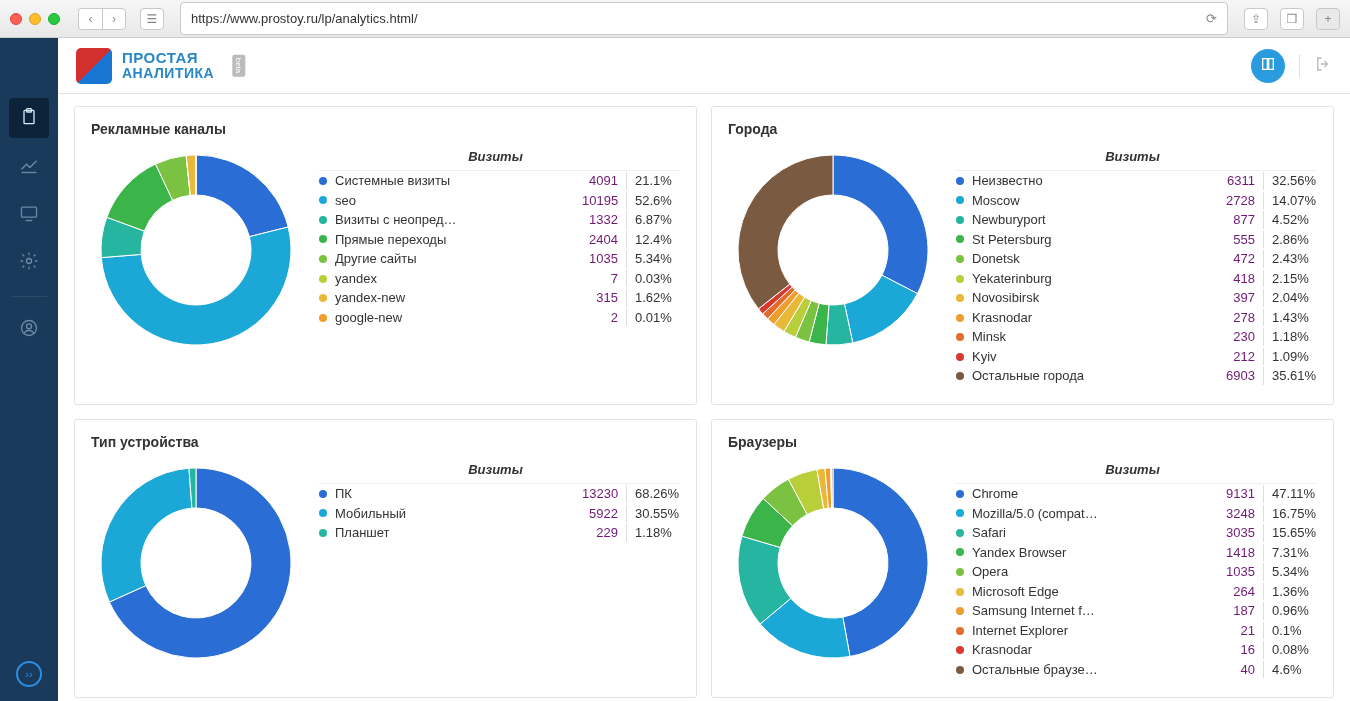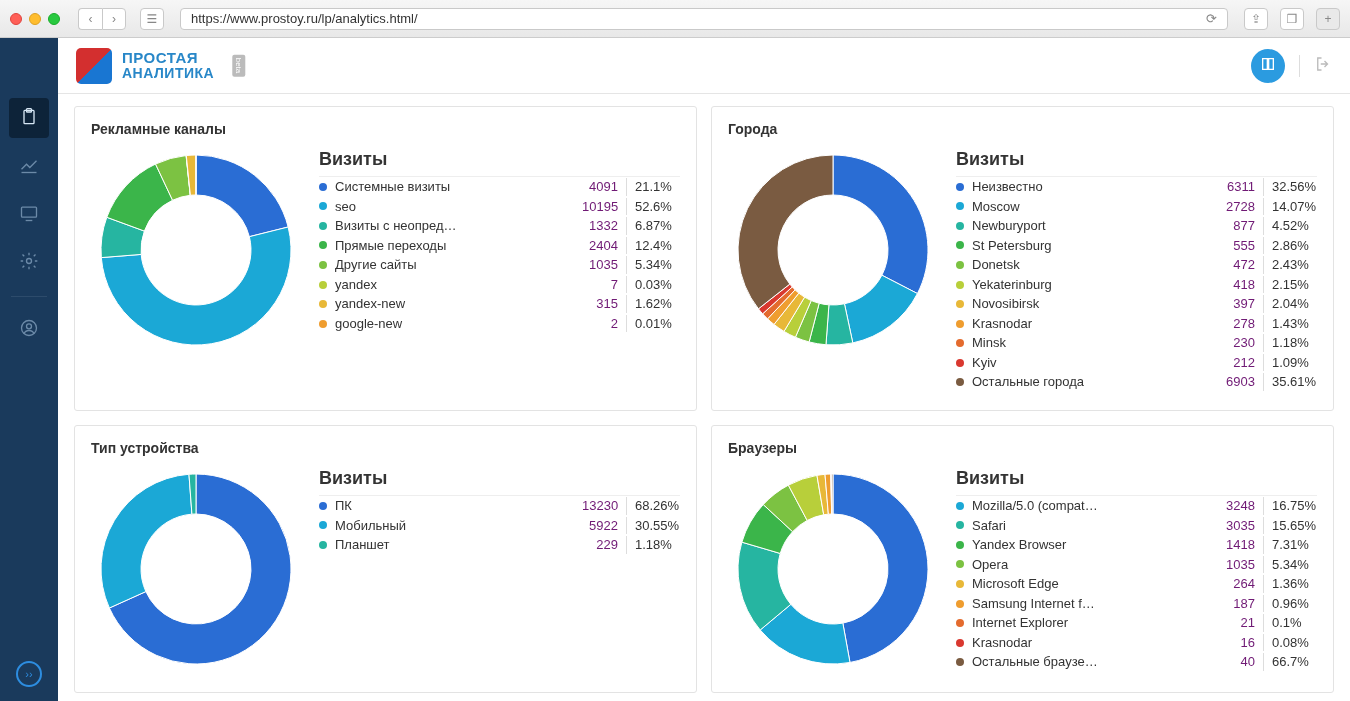--- a/index.html
+++ b/index.html
@@ -28,21 +28,21 @@
 .tl.grn{background:#28c940;border:1px solid #1aad2b;}
 .nav-btn{
   width:24px;height:22px;border:1px solid #c9c9c9;border-radius:4px;
   background:#fff;display:flex;align-items:center;justify-content:center;
   color:#888;font-size:12px;
 }
 .nav-group{display:flex;}
 .nav-group .nav-btn:first-child{border-radius:4px 0 0 4px;border-right:none;}
 .nav-group .nav-btn:last-child{border-radius:0 4px 4px 0;}
 .url-bar{
-  flex:1; height:22px; background:#fff; border:1px solid #c9c9c9;
+  flex:1; height:33px; background:#fff; border:1px solid #c9c9c9;
   border-radius:4px; display:flex; align-items:center; padding:0 10px;
   margin:0 8px; color:#333; font-size:13px;
 }
 .url-bar .reload{margin-left:auto;color:#888;}
 .app {
   display:flex;
   height: calc(701px - 38px);
 }
 .sidebar {
   width:58px;
@@ -90,22 +90,23 @@
 .grid{display:grid;grid-template-columns:1fr 1fr;gap:14px;}
 .panel{
   border:1px solid #e3e3e3;border-radius:3px;background:#fff;padding:14px 16px 18px 16px;
 }
 .panel-title{font-weight:700;font-size:14px;margin-bottom:8px;color:#333;}
 .panel-body{display:flex;align-items:flex-start;gap:18px;}
 .donut{width:210px;height:210px;flex-shrink:0;position:relative;}
 .donut svg{width:100%;height:100%;}
 .legend{flex:1;min-width:0;}
 .legend-header{
-  text-align:left;font-weight:700;font-size:18px;padding:4px 8px 6px 0;
+  text-align:center;font-weight:700;font-size:13px;padding:4px 8px 6px 0;
   border-bottom:1px solid #eee;
+  font-style:italic;
 }
 .legend-row{
   display:flex;align-items:center;padding:1px 0;font-size:13px;line-height:1.35;
 }
 .bullet{width:8px;height:8px;border-radius:50%;margin-right:8px;flex-shrink:0;}
 .lname{flex:1;white-space:nowrap;overflow:hidden;text-overflow:ellipsis;padding-right:6px;color:#333;}
 .lval{width:44px;text-align:right;padding-right:8px;color:#701a75;}
 .lpct{width:54px;text-align:left;padding-left:8px;border-left:1px solid #ddd;color:#333;}
 </style>
 </head>
@@ -418,20 +419,26 @@
                   <path d="M 88.95128610548177 11.365397516025638 A 95 95 0 0 1 97.00616667850305 10.336920455606744 L 100.37199123492282 50.195059211140745 A 55 55 0 0 0 95.70863932422628 50.790493298751684 Z" fill="#e8b838" stroke="#fff" stroke-width="1"></path>
                   <path d="M 97.00616667850305 10.336920455606744 A 95 95 0 0 1 102.73062423901534 10.027109480360366 L 103.68615087521941 50.015694962313894 A 55 55 0 0 0 100.37199123492282 50.195059211140745 Z" fill="#ef9d2f" stroke="#fff" stroke-width="1"></path>
                   <path d="M 102.73062423901534 10.027109480360366 A 95 95 0 0 1 103.32775567955188 10.014719040618033 L 104.03185855131952 50.00852154983149 A 55 55 0 0 0 103.68615087521941 50.015694962313894 Z" fill="#e46b2e" stroke="#fff" stroke-width="1"></path>
                   <path d="M 103.32775567955188 10.014719040618033 A 95 95 0 0 1 103.80550955455108 10.007509809586892 L 104.30845290000326 50.004347784497675 A 55 55 0 0 0 104.03185855131952 50.00852154983149 Z" fill="#d9382f" stroke="#fff" stroke-width="1"></path>
                   <path d="M 103.80550955455108 10.007509809586892 A 95 95 0 0 1 104.99999999999982 10 L 104.99999999999989 50 A 55 55 0 0 0 104.30845290000326 50.004347784497675 Z" fill="#7a5b41" stroke="#fff" stroke-width="1"></path>
                 </svg></div>
             <div class="legend">
               <div class="legend-header">Визиты</div>
               <div>
                   <div class="legend-row">
+                    <span class="bullet" style="background: rgb(42, 109, 212);"></span>
+                    <span class="lname">Chrome</span>
+                    <span class="lval">9131</span>
+                    <span class="lpct">47.11%</span>
+                  </div>
+                  <div class="legend-row">
                     <span class="bullet" style="background: rgb(27, 168, 214);"></span>
                     <span class="lname">Mozilla/5.0 (compat…</span>
                     <span class="lval">3248</span>
                     <span class="lpct">16.75%</span>
                   </div>
                   <div class="legend-row">
                     <span class="bullet" style="background: rgb(38, 181, 161);"></span>
                     <span class="lname">Safari</span>
                     <span class="lval">3035</span>
                     <span class="lpct">15.65%</span>
@@ -469,21 +476,21 @@
                   <div class="legend-row">
                     <span class="bullet" style="background: rgb(217, 56, 47);"></span>
                     <span class="lname">Krasnodar</span>
                     <span class="lval">16</span>
                     <span class="lpct">0.08%</span>
                   </div>
                   <div class="legend-row">
                     <span class="bullet" style="background: rgb(122, 91, 65);"></span>
                     <span class="lname">Остальные браузе…</span>
                     <span class="lval">40</span>
-                    <span class="lpct">66.7%</span>
+                    <span class="lpct">4.6%</span>
                   </div>
                 </div>
             </div>
           </div>
         </div>
 
       </div>
     </div>
   </div>
 </div>

